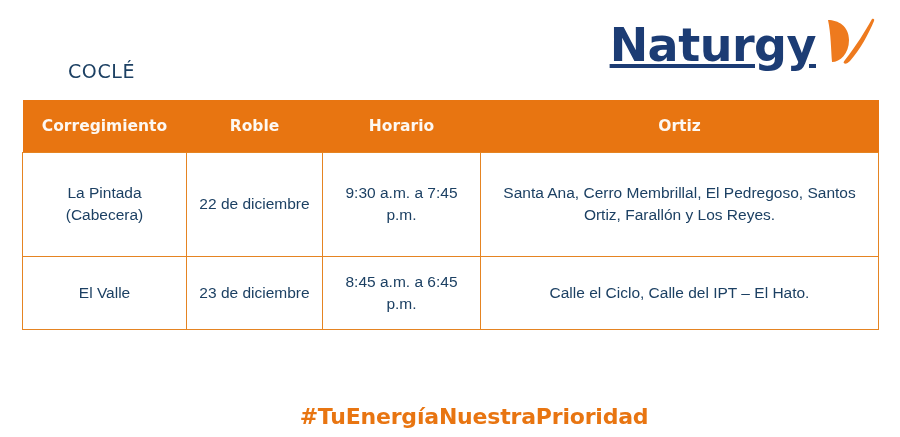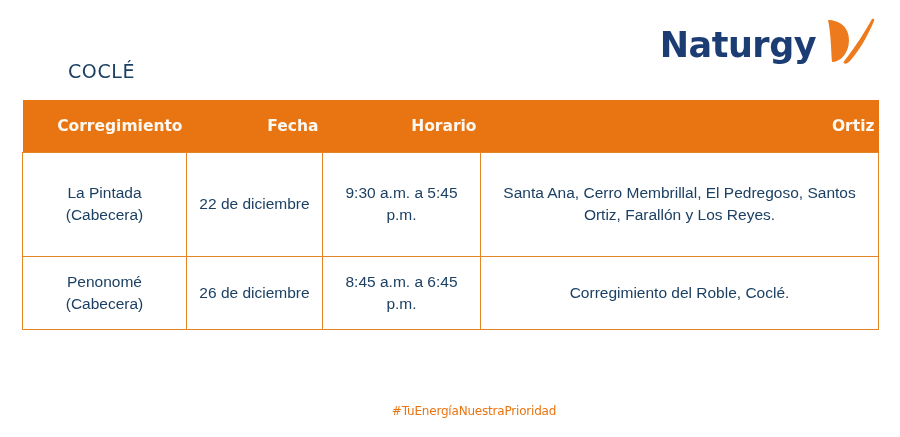--- a/index.html
+++ b/index.html
@@ -27,26 +27,27 @@
     position: absolute;
     top: 16px;
     right: 22px;
     display: flex;
     align-items: center;
     gap: 6px;
     height: 58px;
   }
   .brand-wordmark {
     font-family: "DejaVu Sans", sans-serif;
-    font-size: 35px;
+    font-size: 46px;
     font-weight: bold;
     color: #1c3c74;
     letter-spacing: -0.5px;
     line-height: 1;
     white-space: nowrap;
+    text-decoration: underline;
   }
   .brand-mark {
     display: block;
     width: 56px;
     height: 58px;
   }
 
   
   .province-title {
     position: absolute;
@@ -67,21 +68,21 @@
     width: 856px;
     border-collapse: collapse;
     table-layout: fixed;
   }
   .outage-table thead th {
     background: #e87511;
     color: #fdf8f2;
     font-size: 15.5px;
     font-weight: bold;
     font-family: "DejaVu Sans", sans-serif;
-    text-align: right;
+    text-align: center;
     height: 52px;
     padding: 0 4px;
     border: none;
     box-sizing: border-box;
   }
   .outage-table tbody td {
     border: 1.6px solid #e58422;
     color: #1c4063;
     font-size: 15.5px;
     line-height: 1.42;
@@ -100,22 +101,22 @@
   .row-short td { height: 72px; }
 
   
   .hashtag {
     position: absolute;
     left: 0;
     right: 0;
     top: 404px;
     text-align: center;
     color: #e87511;
-    font-size: 12px;
-    font-weight: normal;
+    font-size: 22px;
+    font-weight: bold;
     font-family: "DejaVu Sans", sans-serif;
     letter-spacing: -0.2px;
     padding-left: 48px;
   }
 </style>
 </head>
 <body>
 
 <div class="page">
 
@@ -126,36 +127,36 @@
       <path d="M50 3 C44 14 34 30 23 44 C21.5 46 21 47 22.5 47.5 C24 48 26 47 28 45 C38 34 47 17 52 5 C52.8 3.2 51.6 2.2 50 3 Z" fill="#ee7a1e"></path>
     </svg>
   </div>
 
   <div class="province-title">COCLÉ</div>
 
   <table class="outage-table">
     <thead>
       <tr>
         <th class="col-corregimiento">Corregimiento</th>
-        <th class="col-fecha">Fecha</th>
+        <th class="col-fecha">Roble</th>
         <th class="col-horario">Horario</th>
         <th class="col-zonas">Ortiz</th>
       </tr>
     </thead>
     <tbody>
       <tr class="row-tall">
         <td class="col-corregimiento">La Pintada (Cabecera)</td>
         <td class="col-fecha">22 de diciembre</td>
-        <td class="col-horario">9:30 a.m. a 5:45 p.m.</td>
+        <td class="col-horario">9:30 a.m. a 7:45 p.m.</td>
         <td class="col-zonas">Santa Ana, Cerro Membrillal, El Pedregoso, Santos Ortiz, Farallón y Los Reyes.</td>
       </tr>
       <tr class="row-short">
-        <td class="col-corregimiento">Penonomé (Cabecera)</td>
-        <td class="col-fecha">26 de diciembre</td>
+        <td class="col-corregimiento">El Valle</td>
+        <td class="col-fecha">23 de diciembre</td>
         <td class="col-horario">8:45 a.m. a 6:45 p.m.</td>
-        <td class="col-zonas">Corregimiento del Roble, Coclé.</td>
+        <td class="col-zonas">Calle el Ciclo, Calle del IPT – El Hato.</td>
       </tr>
     </tbody>
   </table>
 
   <div class="hashtag">#TuEnergíaNuestraPrioridad</div>
 
 </div>
 
 </body></html>

